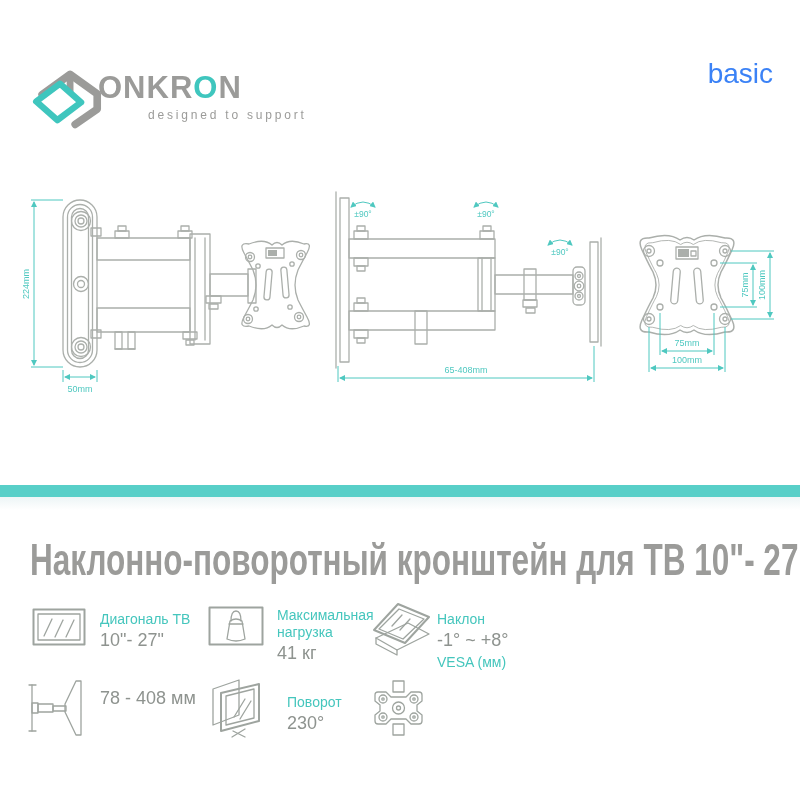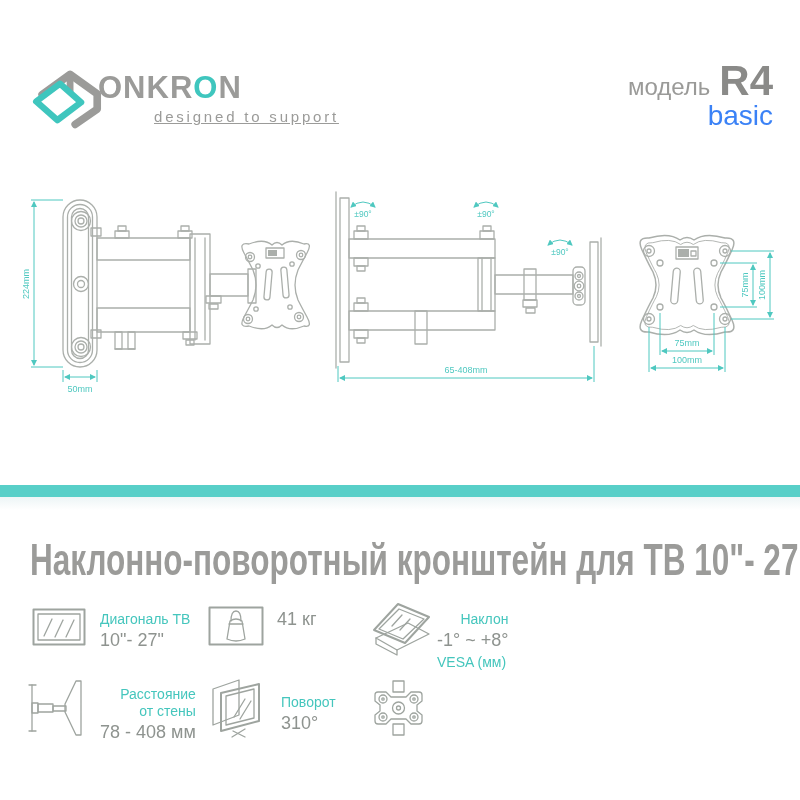--- a/index.html
+++ b/index.html
@@ -4,22 +4,22 @@
 <style>
   html,body{margin:0;padding:0;background:#fff;}
   .page{position:relative;width:800px;height:800px;background:#fff;overflow:hidden;
         font-family:"Liberation Sans",sans-serif;}
 
   
   .logo-icon{position:absolute;left:26px;top:56px;}
   .wordmark{position:absolute;left:98px;top:72px;font-size:31px;font-weight:700;
             color:#9B9B99;letter-spacing:1px;line-height:1;}
   .wordmark .accent{color:#3FC6BE;}
-  .tagline{position:absolute;left:154px;top:108px;font-size:15px;letter-spacing:2.8px;
-           color:#9B9B99;text-decoration:underline;}
+  .tagline{position:absolute;left:148px;top:108px;font-size:12px;letter-spacing:2.8px;
+           color:#9B9B99;}
   .model{position:absolute;right:27px;top:60px;text-align:right;}
   .model-row{display:flex;align-items:baseline;gap:9px;justify-content:flex-end;}
   .model-label{font-size:24px;color:#9A9A98;}
   .model-code{font-size:42px;font-weight:700;color:#8A8A88;line-height:1;}
   .model-variant{font-size:28px;color:#3b82f6;margin-top:-2px;}
 
   
   .draw1{position:absolute;left:20px;top:190px;}
   .draw2{position:absolute;left:330px;top:190px;}
   .draw3{position:absolute;left:622px;top:205px;}
@@ -35,41 +35,37 @@
                 background:linear-gradient(#edf5f6,#ffffff);}
   .title{position:absolute;left:30px;top:534px;white-space:nowrap;}
   .title span{display:inline-block;font-size:45px;font-weight:700;color:#9B9B99;
               transform:scaleX(.70);transform-origin:left top;letter-spacing:0;}
 
   
   .spec-icon{position:absolute;}
   .ico{fill:none;stroke:#9EA49F;stroke-width:2;stroke-linejoin:round;stroke-linecap:round;}
   .ico-thin{fill:none;stroke:#9EA49F;stroke-width:1.3;stroke-linejoin:round;stroke-linecap:round;}
   .spec-text{position:absolute;}
-  .spec-label{color:#45C6BD;font-size:14px;line-height:17px;white-space:pre-line;text-align:right;}
+  .spec-label{color:#45C6BD;font-size:14px;line-height:17px;white-space:pre-line;}
   .spec-value{color:#8E938F;font-size:18px;line-height:19px;white-space:pre-line;margin-top:3px;}
 </style>
 </head>
 <body>
 
 <div class="page">
 
   <div>
     <svg class="logo-icon" width="78" height="74" viewBox="0 0 92 86">
       <path d="M 19,45 L 52,21 L 84,44 L 84,62 L 58,80" fill="none" stroke="#9B9B99" stroke-width="9" stroke-linejoin="round" stroke-linecap="round"></path>
       <path d="M 52,26 L 52,44" fill="none" stroke="#9B9B99" stroke-width="8" stroke-linecap="round"></path>
       <path d="M 12,53 L 40,32 L 65,54 L 37,75 Z" fill="#fff" stroke="#3FC6BE" stroke-width="7.5" stroke-linejoin="round"></path>
     </svg>
     <div class="wordmark"><span>ONKR</span><span class="accent">O</span><span>N</span></div>
     <div class="tagline">designed to support</div>
     <div class="model">
-      <div class="model-row">
-        <span class="model-label">модель</span>
-        <span class="model-code">R4</span>
-      </div>
       <div class="model-variant">basic</div>
     </div>
   </div>
 
   <svg class="draw1" width="300" height="212" viewBox="0 0 300 212">
     <defs>
       <marker id="arr1" viewBox="0 0 6 6" refX="5" refY="3" markerWidth="6" markerHeight="6" orient="auto-start-reverse">
         <path d="M0,0L6,3L0,6Z" fill="#4FC8C0"></path>
       </marker>
     </defs>
@@ -258,20 +254,22 @@
       <div class="spec-value">10"- 27"</div>
     </div>
 
     <svg class="spec-icon" style="left:208px;top:606px" width="56" height="40" viewBox="0 0 56 40">
       <rect class="ico" x="1.5" y="1.5" width="53" height="37"></rect>
       <path class="ico-thin" d="M 19,33 L 22,15 Q 28,11 34,15 L 37,33 Q 28,37 19,33 Z"></path>
       <path class="ico-thin" d="M 23,15 Q 23,5 28,5 Q 33,5 33,15"></path>
       <line class="ico-thin" x1="21" y1="18" x2="35" y2="18"></line>
     </svg>
     <div class="spec-text" style="left:277px;top:607px">
+      <div class="spec-label">Максимальная
+нагрузка</div>
       <div class="spec-value">41 кг</div>
     </div>
 
     <svg class="spec-icon" style="left:370px;top:598px" width="62" height="58" viewBox="0 0 62 58">
       <path class="ico-thin" d="M 6,40 L 38,25 L 59,36 L 27,52 Z"></path>
       <path class="ico-thin" d="M 6,40 L 6,46 L 27,57 L 27,52"></path>
       <path class="ico" d="M 4,32 L 28,6 L 59,19 L 35,45 Z"></path>
       <path class="ico-thin" d="M 9,31 L 29,11 L 54,21 L 33,41 Z"></path>
       <line class="ico-thin" x1="22" y1="28" x2="32" y2="17"></line>
       <line class="ico-thin" x1="30" y1="32" x2="40" y2="21"></line>
@@ -284,37 +282,35 @@
     <svg class="spec-icon" style="left:27px;top:679px" width="64" height="58" viewBox="0 0 64 58">
       <line class="ico-thin" x1="5" y1="6" x2="5" y2="52"></line>
       <line class="ico-thin" x1="2" y1="6" x2="9" y2="6"></line>
       <line class="ico-thin" x1="2" y1="52" x2="9" y2="52"></line>
       <rect class="ico-thin" x="5" y="24" width="6" height="10"></rect>
       <rect class="ico-thin" x="11" y="25" width="15" height="8"></rect>
       <rect class="ico-thin" x="26" y="27" width="13" height="5"></rect>
       <path class="ico-thin" d="M 49,2 L 54,2 L 54,56 L 49,56 L 38,33 L 38,25 Z"></path>
     </svg>
     <div class="spec-text" style="left:100px;top:686px">
-      <div class="spec-label">Расстояние
-от стены</div>
       <div class="spec-value">78 - 408 мм</div>
     </div>
 
     <svg class="spec-icon" style="left:207px;top:677px" width="58" height="62" viewBox="0 0 58 62">
       <path class="ico-thin" d="M 6,12 L 32,3 L 32,38 L 6,48 Z"></path>
       <path class="ico" d="M 14,16 L 52,7 L 52,44 L 14,54 Z"></path>
       <path class="ico-thin" d="M 19,19 L 47,12 L 47,41 L 19,48 Z"></path>
       <line class="ico-thin" x1="27" y1="40" x2="38" y2="22"></line>
       <line class="ico-thin" x1="33" y1="42" x2="44" y2="24"></line>
       <line class="ico-thin" x1="26" y1="54" x2="38" y2="60"></line>
       <line class="ico-thin" x1="38" y1="52" x2="25" y2="60"></line>
     </svg>
-    <div class="spec-text" style="left:281px;top:694px">
+    <div class="spec-text" style="left:287px;top:694px">
       <div class="spec-label">Поворот</div>
-      <div class="spec-value">310°</div>
+      <div class="spec-value">230°</div>
     </div>
 
     <svg class="spec-icon" style="left:372px;top:679px" width="54" height="58" viewBox="0 0 54 58">
       <rect class="ico-thin" x="21" y="2" width="11" height="11"></rect>
       <rect class="ico-thin" x="21" y="45" width="11" height="11"></rect>
       <path class="ico-thin" d="M 6,13 Q 3,13 3,16 L 3,22 L 8,26 L 8,32 L 3,36 L 3,42 Q 3,45 6,45 L 14,45 L 19,40 L 34,40 L 39,45 L 47,45 Q 50,45 50,42 L 50,36 L 45,32 L 45,26 L 50,22 L 50,16 Q 50,13 47,13 L 39,13 L 34,18 L 19,18 L 14,13 Z"></path>
       <circle class="ico-thin" cx="11" cy="20" r="4"></circle>
         <circle class="ico-thin" cx="11" cy="20" r="1.2"></circle>
       <circle class="ico-thin" cx="42" cy="20" r="4"></circle>
         <circle class="ico-thin" cx="42" cy="20" r="1.2"></circle>

